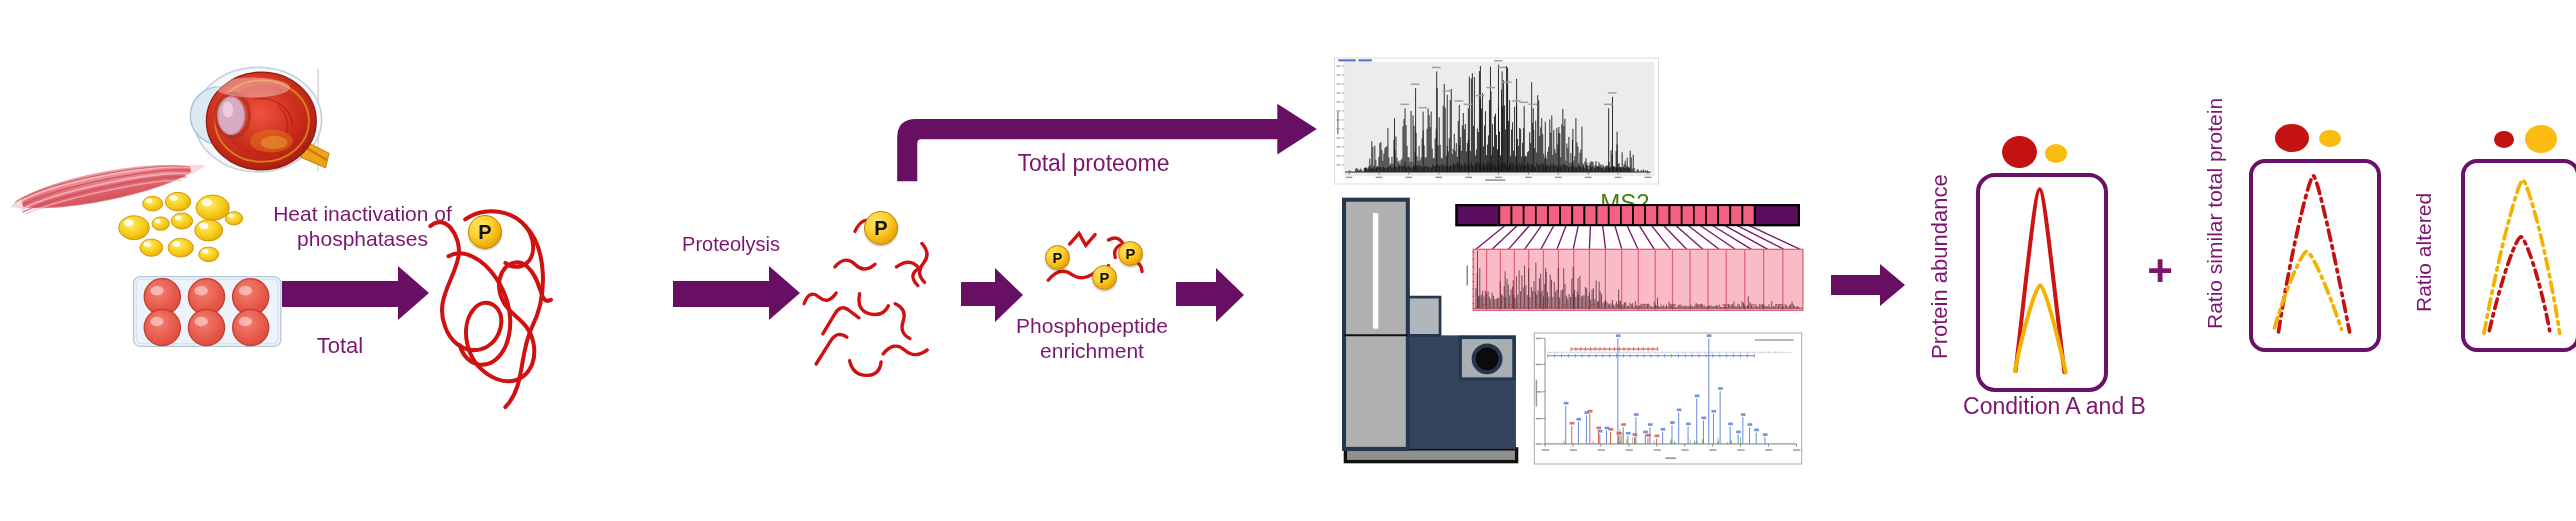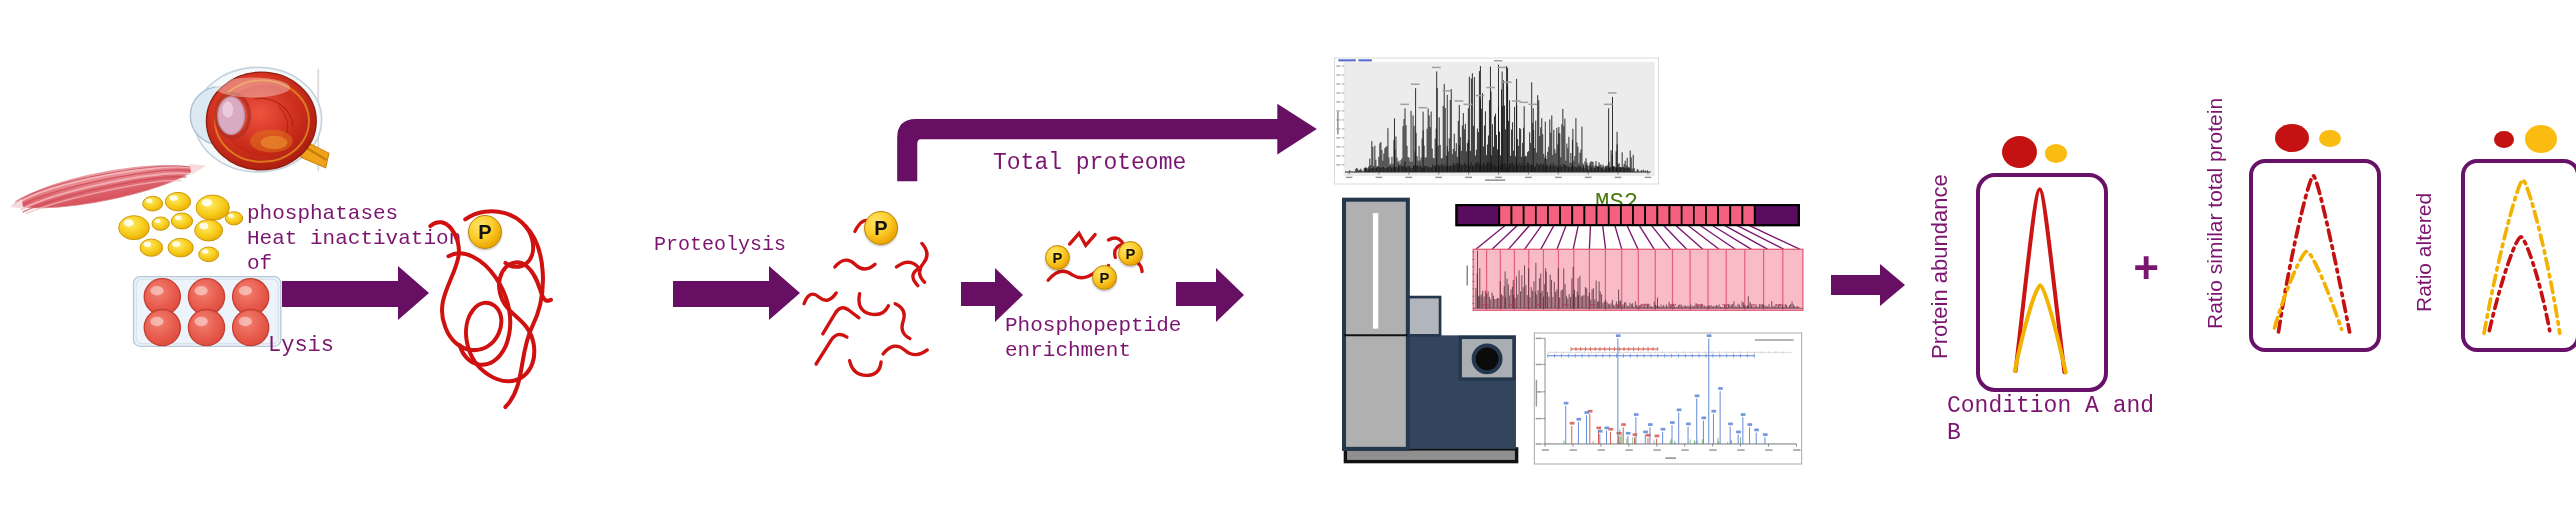--- a/index.html
+++ b/index.html
@@ -2,21 +2,21 @@
 <html style="font-size:10.7px"><head>
 <meta charset="utf-8">
 <style>
   :root{
     --purple:#670f63; --textp:#7b156f; --boxb:#671168;
     --red:#cf1110; --yellow:#f3b200; --pinkcell:#f4607f; --pinkpanel:#f9bcc7;
   }
   html,body{margin:0;padding:0;background:#fff;}
   #canvas{position:relative;width:2576px;height:522px;background:#fff;overflow:hidden;
           font-family:"Liberation Sans",sans-serif;}
-  .txt{position:absolute;color:var(--textp);line-height:1.18;font-family:Liberation Mono, monospace;}
+  .txt{position:absolute;color:var(--textp);text-align:center;line-height:1.18;}
   .vlabel{position:absolute;writing-mode:vertical-rl;transform:rotate(180deg);
           color:var(--textp);text-align:center;white-space:nowrap;}
   .arrow-bar{position:absolute;background:var(--purple);}
   .arrow-head{position:absolute;width:0;height:0;}
   .pbadge{position:absolute;border-radius:50%;
           background:radial-gradient(circle at 35% 30%, #ffe36a 0%, #fccf2e 40%, #eca400 75%, #d18f00 100%);
           border:1.3px solid #b98200;color:#151208;font-weight:bold;
           display:flex;align-items:center;justify-content:center;
           box-shadow:0 1.3px 2px rgba(0,0,0,.25);}
   .roundbox{position:absolute;border:4px solid var(--boxb);border-radius:19px;background:#fff;}
@@ -135,26 +135,26 @@
         <circle cx="45" cy="80" r="27" fill="url(#wellG)" stroke="#c63f33" stroke-width="2"></circle>
         <ellipse cx="37" cy="71" rx="10" ry="7" fill="#ffffff" opacity="0.45"></ellipse>
         <circle cx="111" cy="80" r="27" fill="url(#wellG)" stroke="#c63f33" stroke-width="2"></circle>
         <ellipse cx="103" cy="71" rx="10" ry="7" fill="#ffffff" opacity="0.45"></ellipse>
         <circle cx="177" cy="80" r="27" fill="url(#wellG)" stroke="#c63f33" stroke-width="2"></circle>
         <ellipse cx="169" cy="71" rx="10" ry="7" fill="#ffffff" opacity="0.45"></ellipse>
       </g>
   </svg>
 
   <div class="txt" style="left:247px;top:202px;width:231px;font-size:21px;">
+    <div>Heat inactivation of</div>
     <div>phosphatases</div>
-    <div>Heat inactivation of</div>
   </div>
   <div class="arrow-bar" style="left:282px;top:281px;width:117px;height:25.5px;"></div>
   <div class="arrow-head" style="left:398px;top:266px;border-top:27.5px solid transparent;border-bottom:27.5px solid transparent;border-left:31px solid var(--purple);"></div>
-  <div class="txt" style="left:268px;top:333px;width:144px;font-size:22px;">Lysis</div>
+  <div class="txt" style="left:268px;top:333px;width:144px;font-size:22px;">Total</div>
 
   <svg id="svg-tangle" style="left:425px;top:199px" width="134" height="215" viewBox="0 0 200 320">
     <g fill="none" stroke="#cf1110" stroke-width="6" stroke-linecap="round">
       <path d="M8,40 C30,20 55,55 50,85 C44,120 14,150 30,190 C46,235 95,235 110,200 C126,162 90,140 72,165 C52,190 60,240 95,262 C135,288 170,258 162,215 C154,175 120,175 112,140 C104,108 130,82 152,100 C176,120 170,160 188,150"></path>
       <path d="M60,30 C95,5 150,20 160,60 C168,95 140,110 120,95"></path>
       <path d="M35,85 C80,60 150,150 120,220 C100,262 60,250 52,218"></path>
       <path d="M150,40 C180,70 185,140 160,190 C140,230 150,280 120,310"></path>
     </g>
   </svg>
   <div class="pbadge" style="left:468px;top:215px;width:32px;height:32px;font-size:20px;">P</div>

